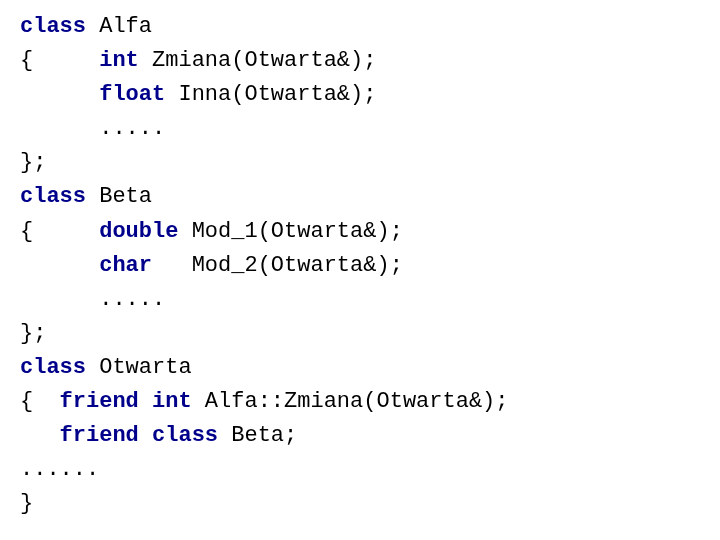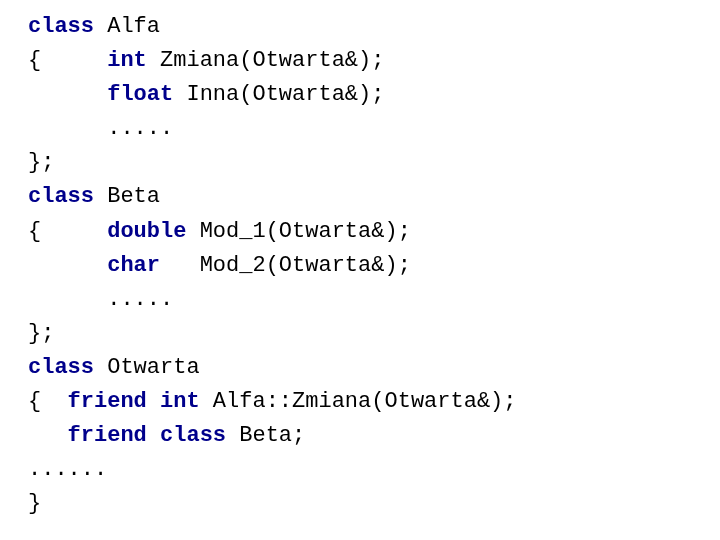--- a/index.html
+++ b/index.html
@@ -14,21 +14,20 @@
       height: 540px;
       overflow: hidden;
       font-family: 'Courier New', Courier, monospace;
       font-size: 22px;
       line-height: 1.55;
       padding: 10px 20px;
     }
 
     .code-block {
       white-space: pre;
-      margin-left: 8px;
     }
 
     .kw {
       color: #00008B; 
       font-weight: bold;
     }
 
     .plain {
       color: #000000;
     }

